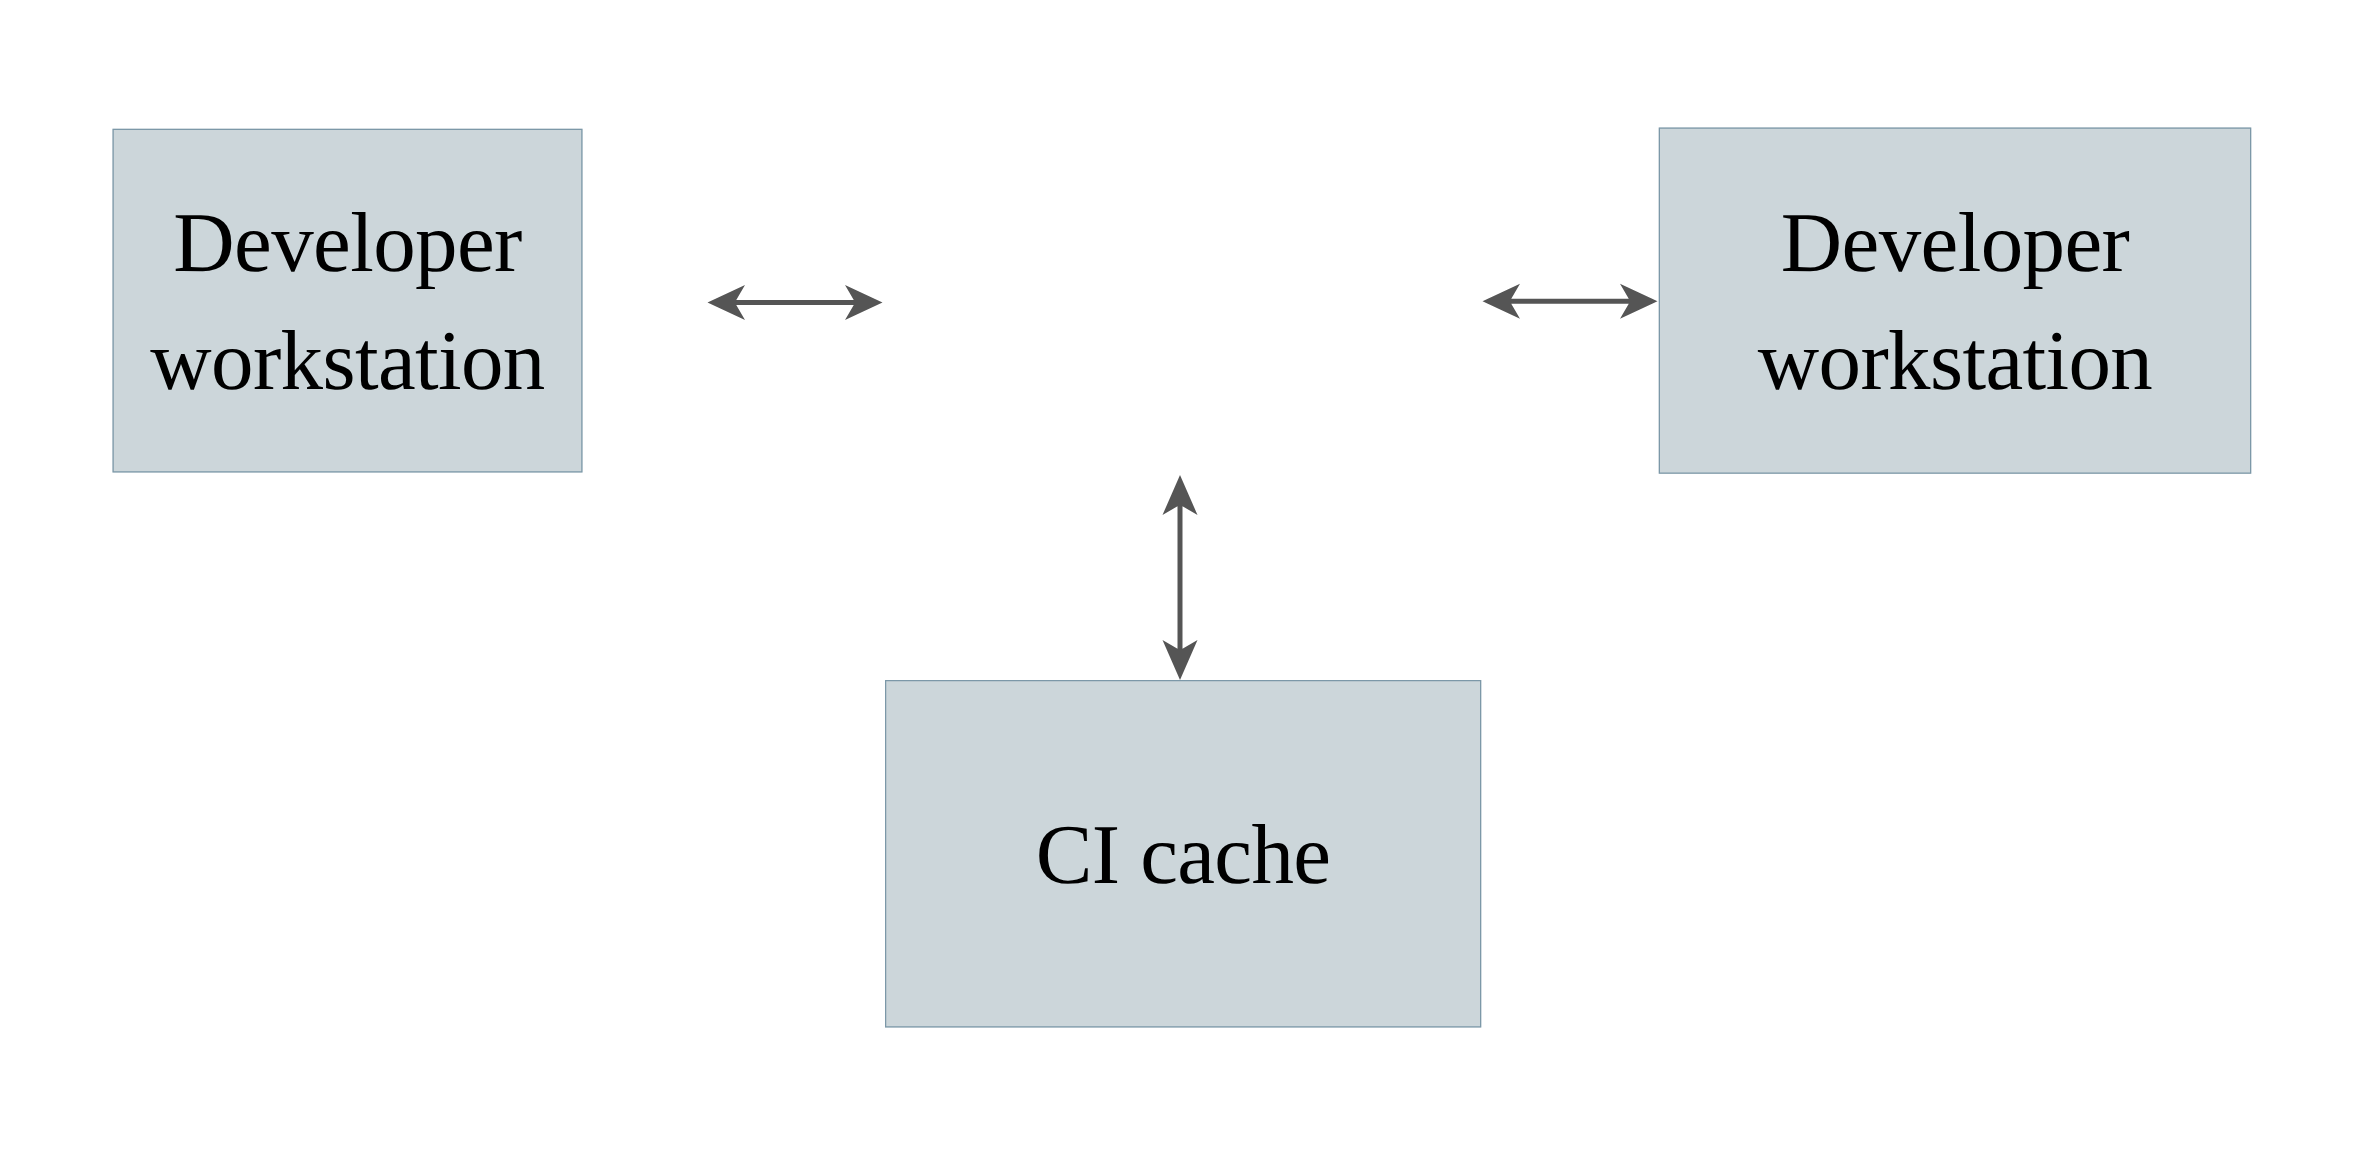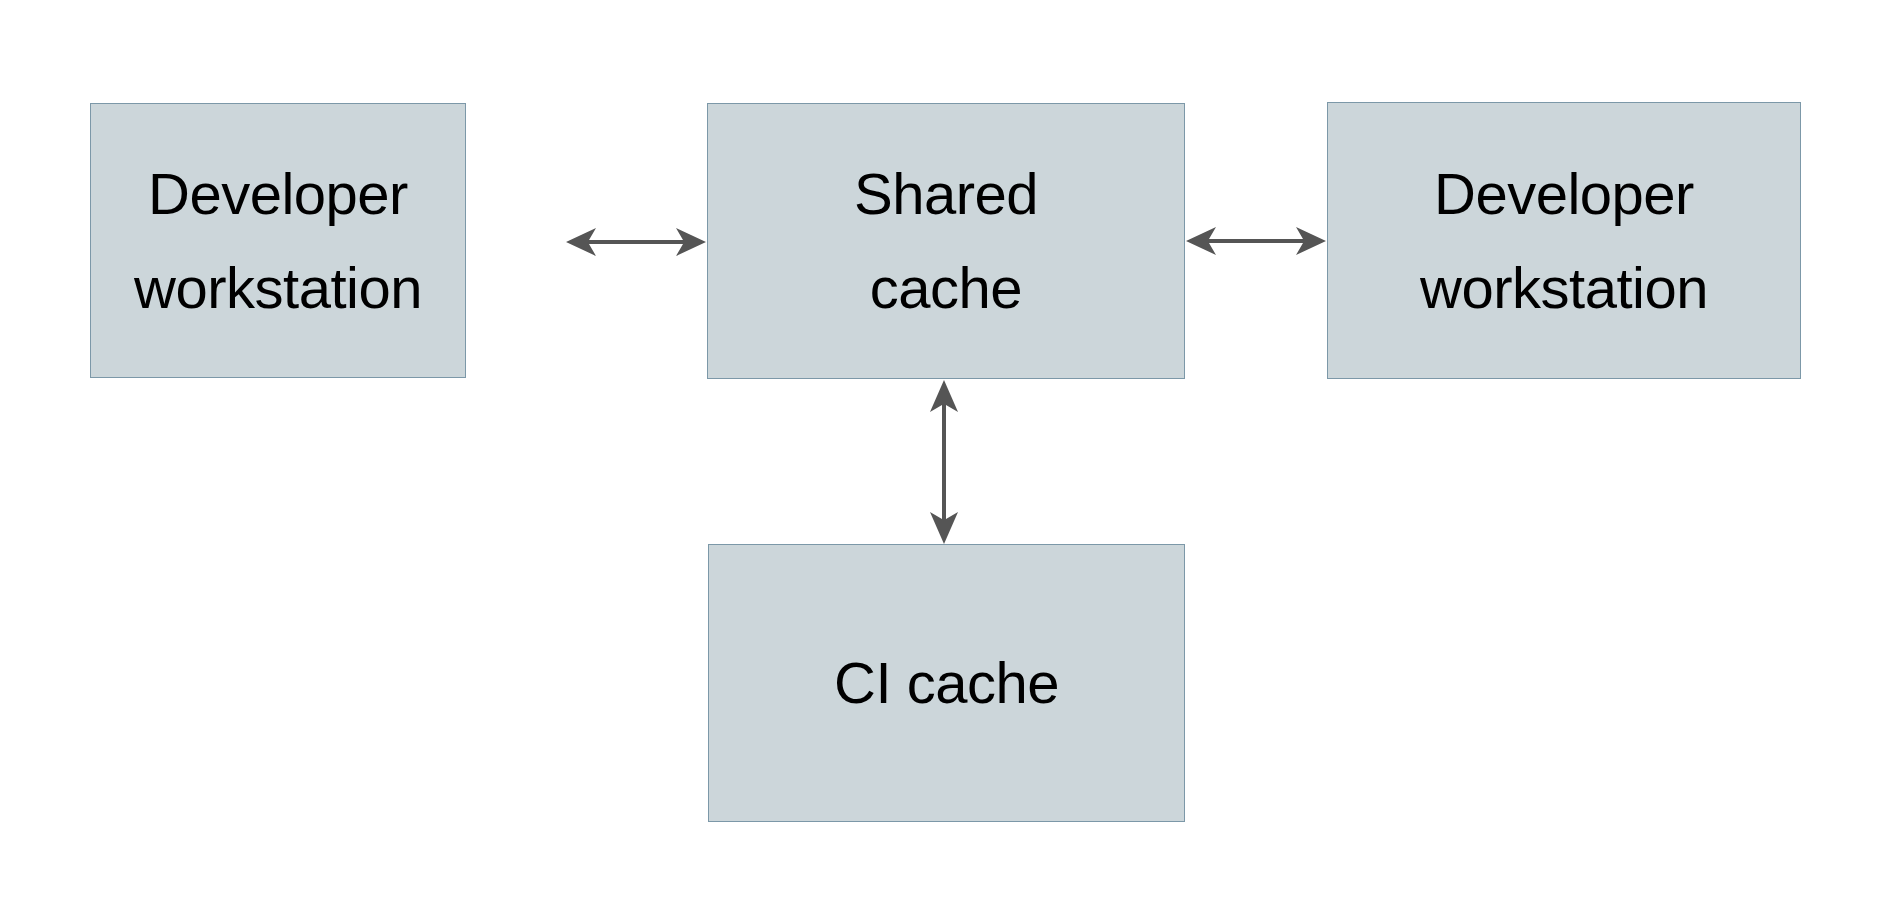--- a/index.html
+++ b/index.html
@@ -24,23 +24,23 @@
     background: #ccd6da;
     border: 1.6px solid #7c98a8;
     display: flex;
     align-items: center;
     justify-content: center;
     text-align: center;
   }
   .node-label {
     display: block;
     color: #000000;
-    font-family: Liberation Sans, sans-serif;
+    font-family: Liberation Serif, serif;
     font-weight: 400;
-    font-size: 58px;
+    font-size: 68px;
     line-height: 94px;
     letter-spacing: -0.5px;
     white-space: pre-line;
     padding: 0 6px;
   }
 
   
   #node-dev-left   { left: 90px;   top: 103px; width: 376px; height: 275px; }
   #node-shared     { left: 707px;  top: 103px; width: 478px; height: 276px; }
   #node-dev-right  { left: 1327px; top: 102px; width: 474px; height: 277px; }
@@ -58,24 +58,20 @@
 </head>
 <body>
 
 <div id="canvas" style="background: rgb(255, 255, 255);">
 
   <div class="node" id="node-dev-left" style="background: rgb(204, 214, 218); border-color: rgb(124, 152, 168);">
     <span class="node-label" style="color: rgb(0, 0, 0);">Developer
 workstation</span>
   </div>
 
-  <div class="node" id="node-shared" style="background: rgb(204, 214, 218); border-color: rgb(124, 152, 168);">
-    <span class="node-label" style="color: rgb(0, 0, 0);">Shared
-cache</span>
-  </div>
 
   <div class="node" id="node-dev-right" style="background: rgb(204, 214, 218); border-color: rgb(124, 152, 168);">
     <span class="node-label" style="color: rgb(0, 0, 0);">Developer
 workstation</span>
   </div>
 
   <div class="node" id="node-ci" style="background: rgb(204, 214, 218); border-color: rgb(124, 152, 168);">
     <span class="node-label" style="color: rgb(0, 0, 0);">CI cache</span>
   </div>
 

